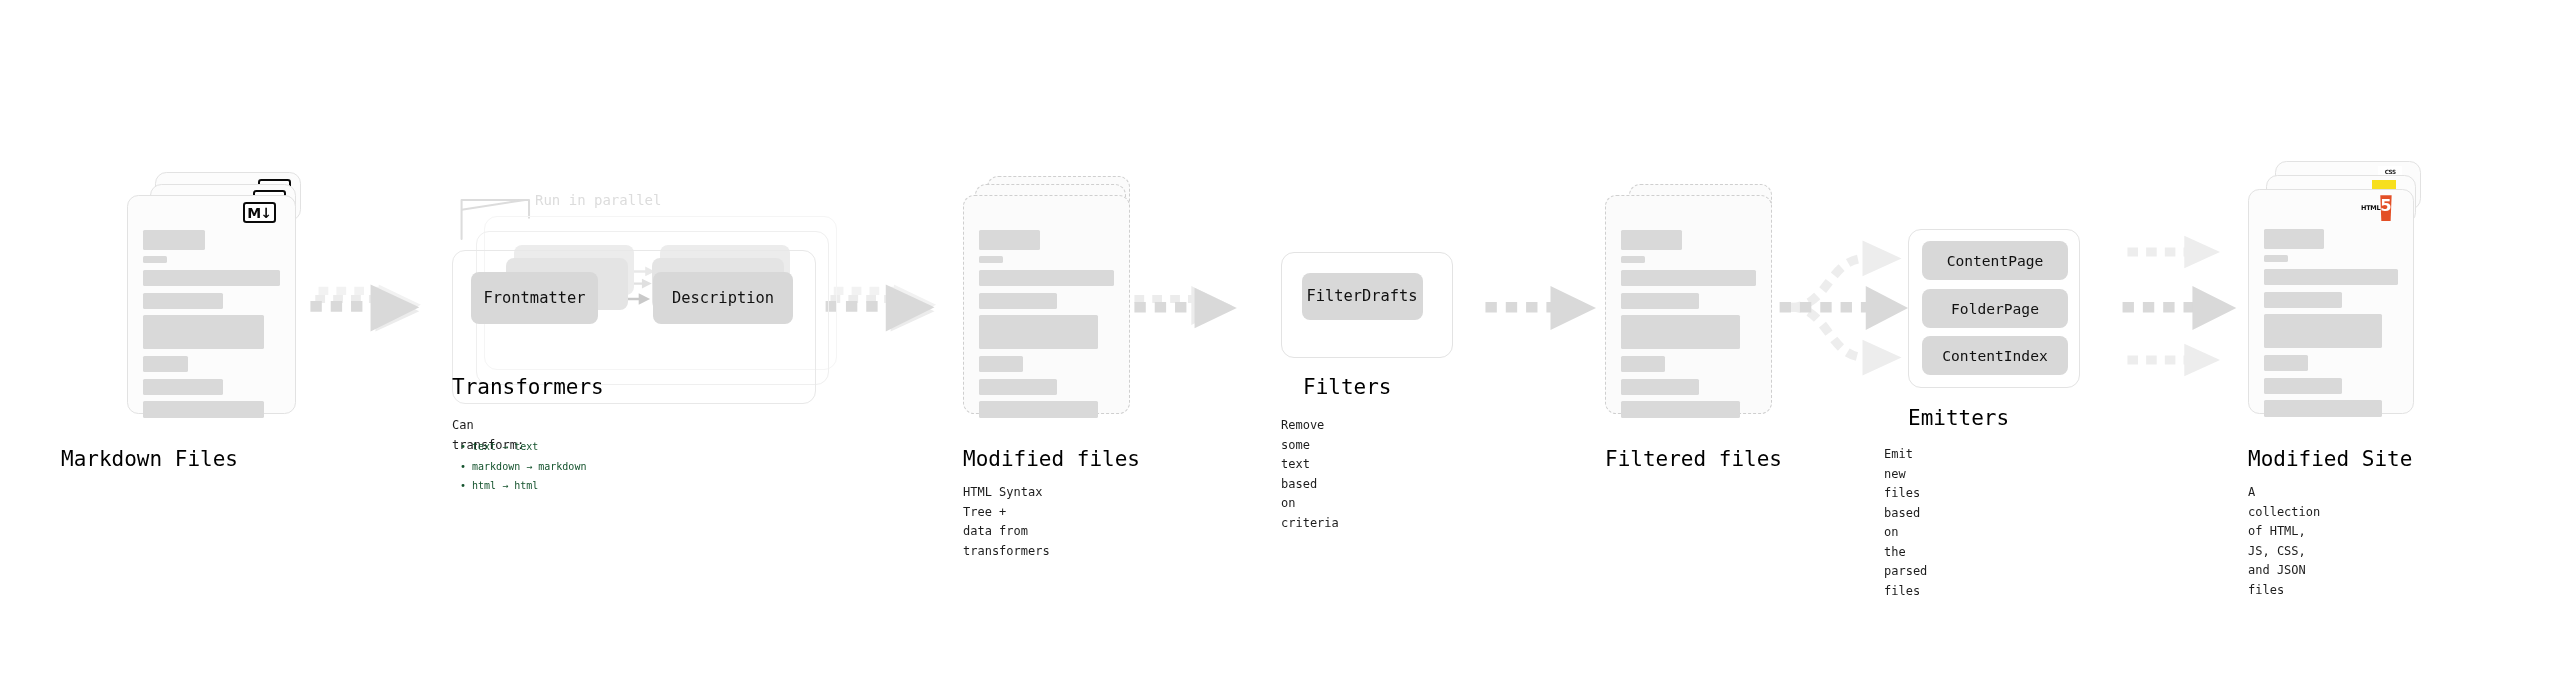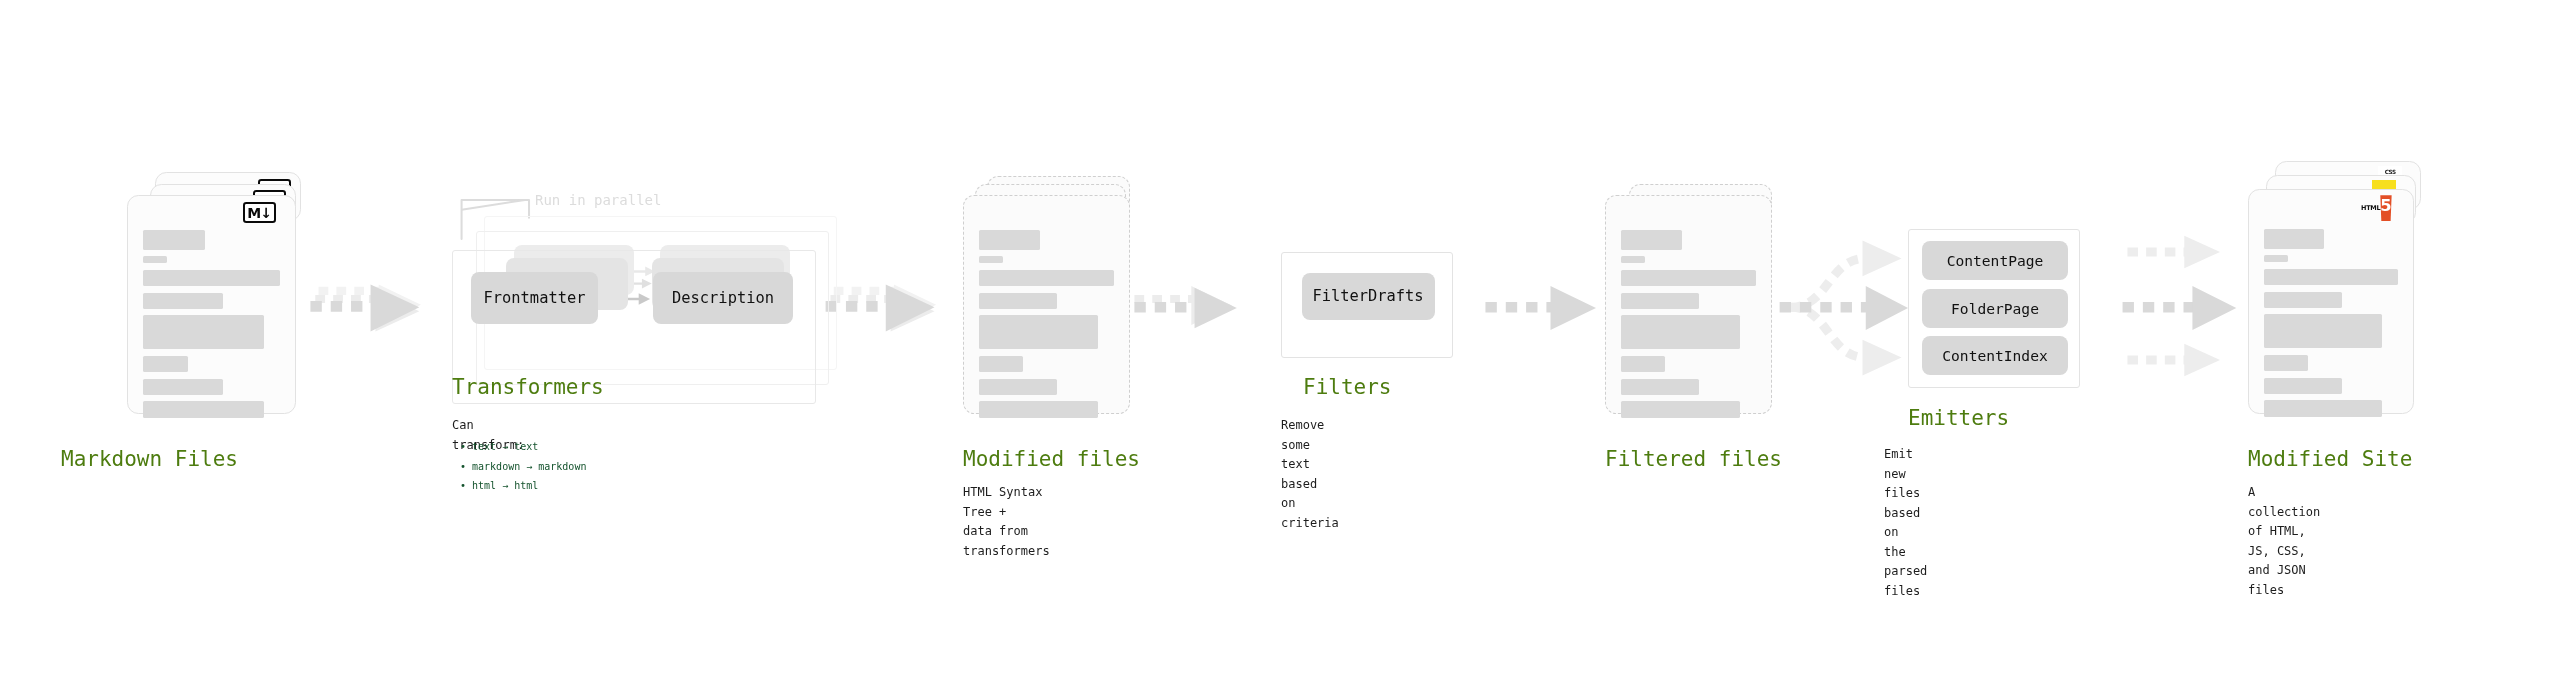--- a/index.html
+++ b/index.html
@@ -129,21 +129,21 @@
     font-size: 16.3px;
     line-height: 21px;
   }
 
   
   .pbox {
     position: absolute;
     box-sizing: border-box;
     background: #ffffff;
     border: 1.6px solid #e3e3e3;
-    border-radius: 3px;
+    border-radius: 13px;
   }
   .pbox.ghost { background: transparent; border-color: #efefef; }
   .pbox.ghost2 { background: transparent; border-color: #f5f5f5; }
 
   .pill {
     position: absolute;
     box-sizing: border-box;
     background: #d8d8d8;
     border-radius: 8.1px;
     display: flex;
@@ -154,21 +154,21 @@
     white-space: nowrap;
   }
   .pill.faded1 { background: #e4e4e4; color: transparent; }
   .pill.faded2 { background: #ececec; color: transparent; }
 
   
   .title {
     position: absolute;
     font-size: 21px;
     letter-spacing: 0px;
-    color: #4d7c0f;
+    color: #000000;
     white-space: nowrap;
   }
   .subtitle {
     position: absolute;
     font-size: 12px;
     line-height: 19.5px;
     color: #1d1d1d;
     white-space: pre-line;
   }
   .annot {
@@ -349,21 +349,21 @@
     </div>
 
     <div class="title" style="left:963px; top:447px;">Modified files</div>
     <div class="subtitle" style="left:963px; top:483px;">HTML Syntax Tree +
 data from transformers</div>
   </div>
 
   <div class="node" style="left:0px; top:0px;">
 
     <div class="pbox" style="left:1281px; top:252px; width:172px; height:106px;">
-      <div class="pill" style="left:19.5px; top:19.5px; width:133px; height:47px;">FilterDrafts</div>
+      <div class="pill" style="left:19.5px; top:19.5px; width:121px; height:47px;">FilterDrafts</div>
     </div>
 
     <div class="title" style="left:1281px; top:375px;margin-left:22px;">Filters</div>
     <div class="subtitle" style="left:1281px; top:416px;">Remove some text based
 on criteria</div>
   </div>
 
   <div class="node" style="left:0px; top:0px;">
 
     <div class="doc dashed" style="left:1629px; top:184px; width:143px; height:49px;"></div>

